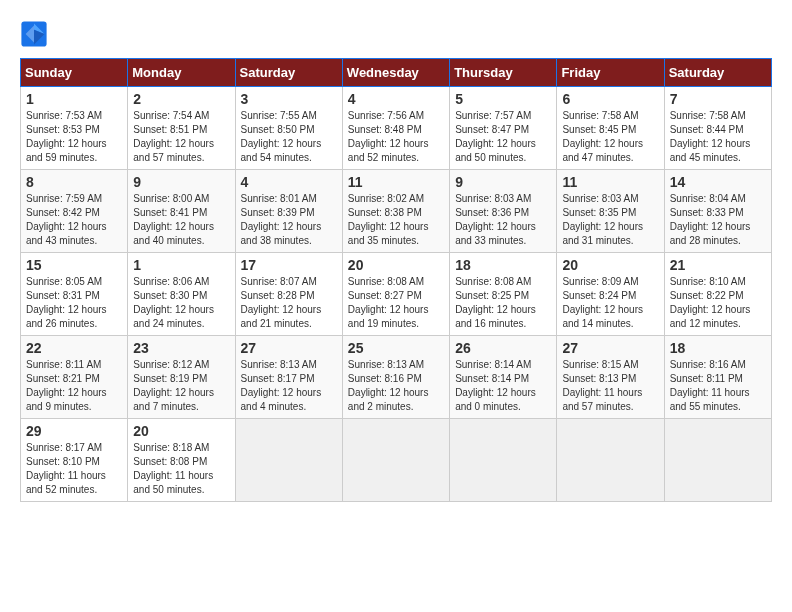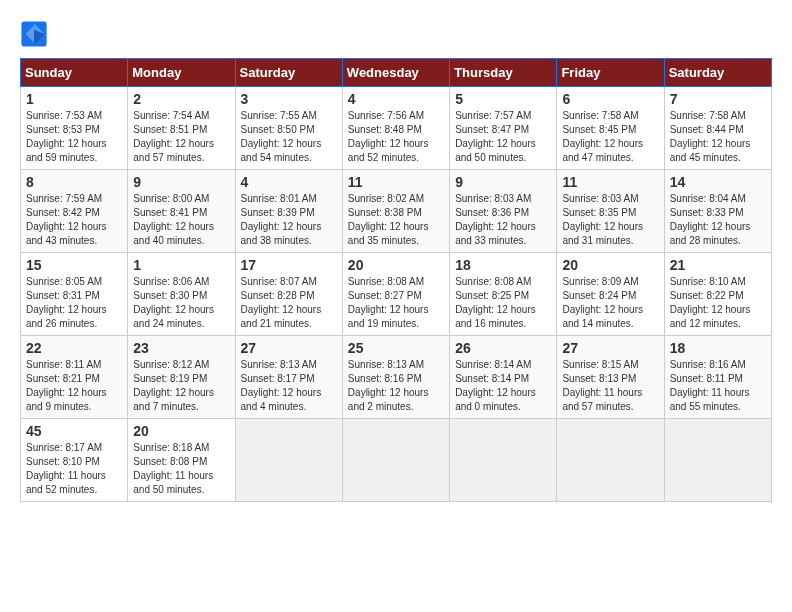--- a/index.html
+++ b/index.html
@@ -295,21 +295,21 @@
         </td>
         <td>
           <div class="day-number">18</div>
           <div class="day-info">
             Sunrise: 8:16 AM<br>Sunset: 8:11 PM<br>Daylight: 11 hours and 55 minutes.
           </div>
         </td>
       </tr>
       <tr>
         <td>
-          <div class="day-number">45</div>
+          <div class="day-number">29</div>
           <div class="day-info">
             Sunrise: 8:17 AM<br>Sunset: 8:10 PM<br>Daylight: 11 hours and 52 minutes.
           </div>
         </td>
         <td>
           <div class="day-number">20</div>
           <div class="day-info">
             Sunrise: 8:18 AM<br>Sunset: 8:08 PM<br>Daylight: 11 hours and 50 minutes.
           </div>
         </td>

